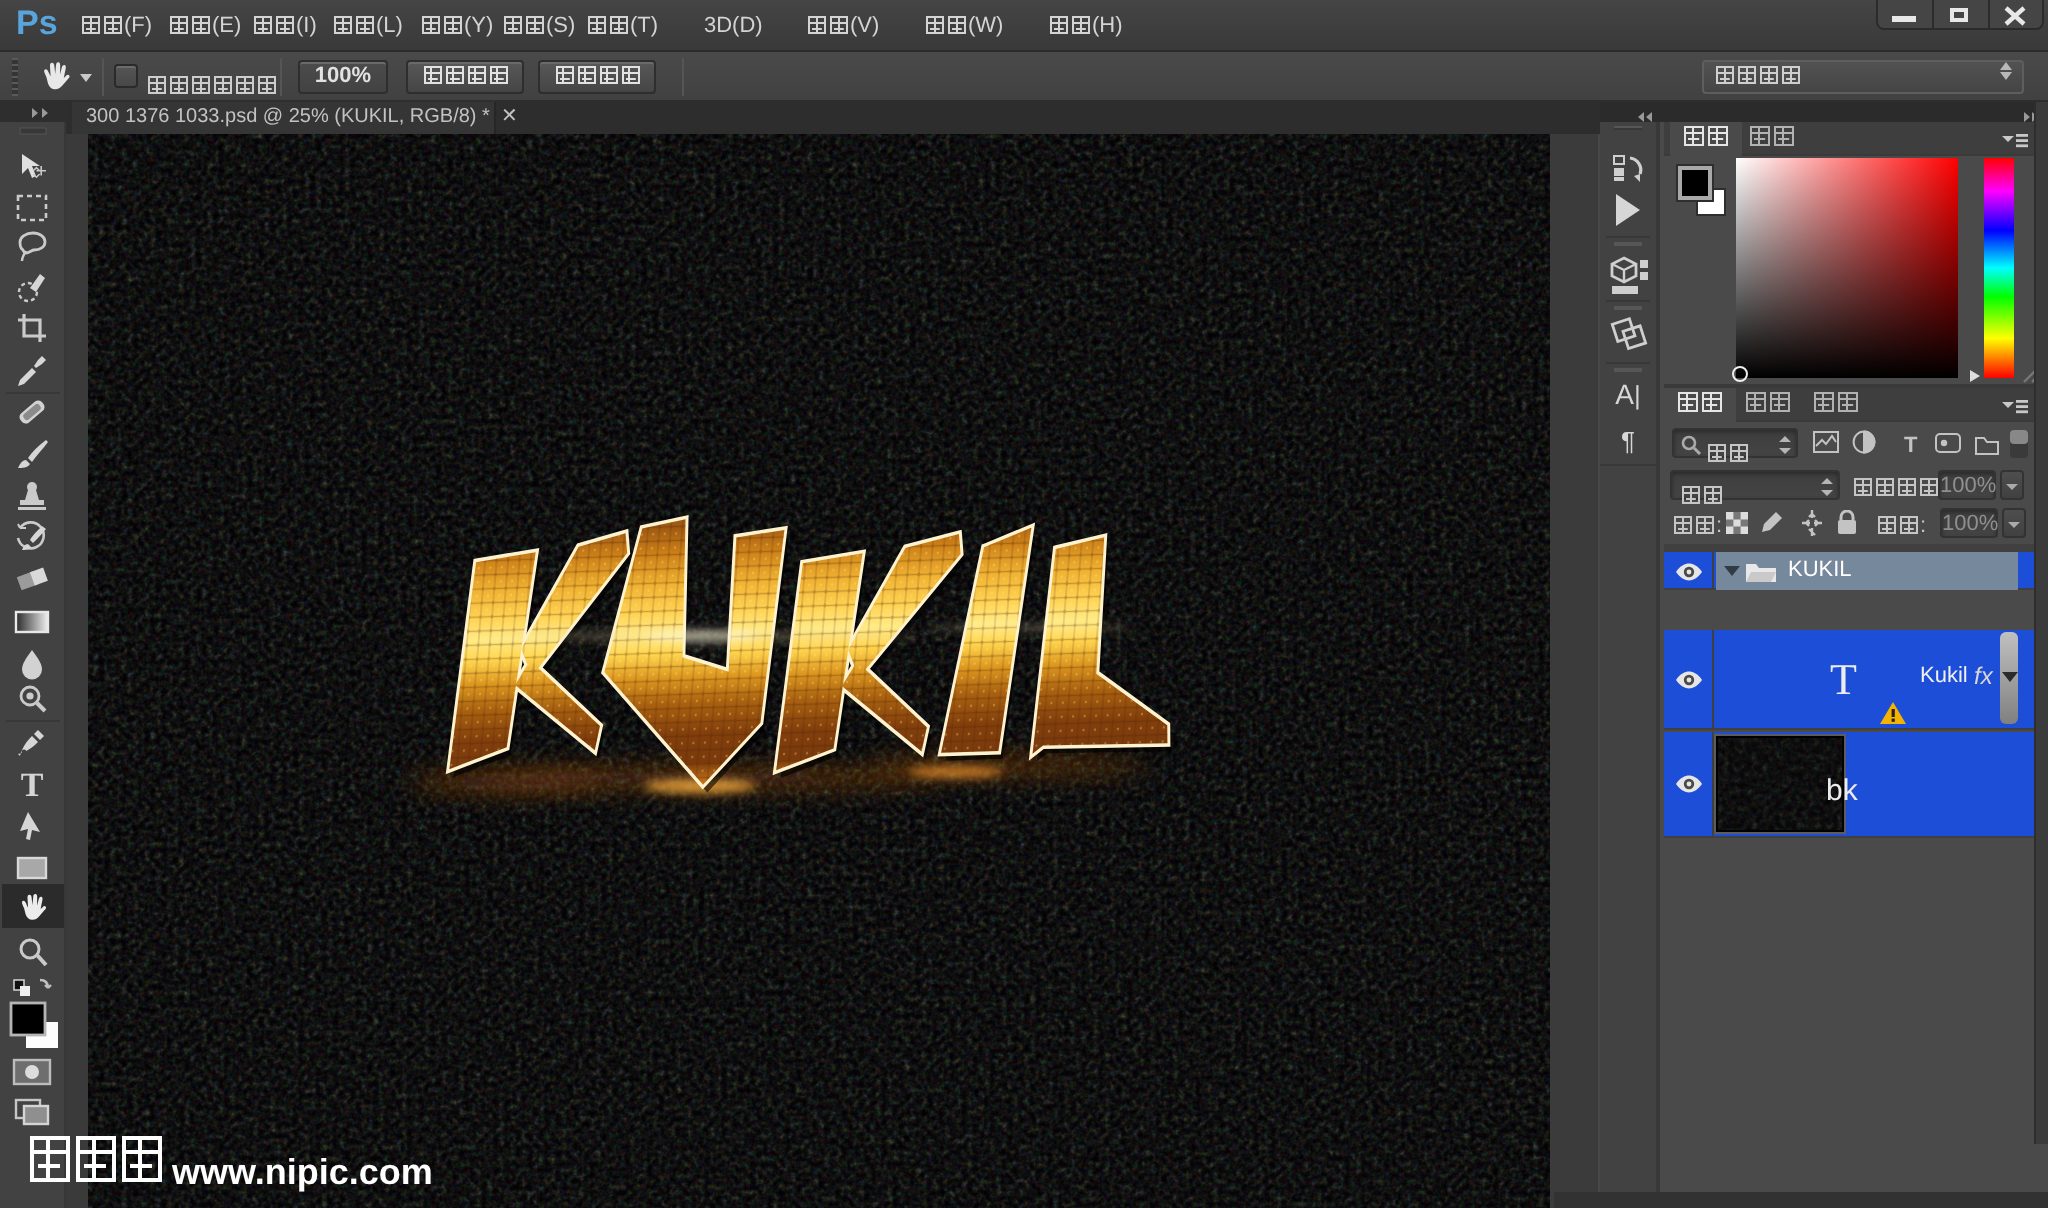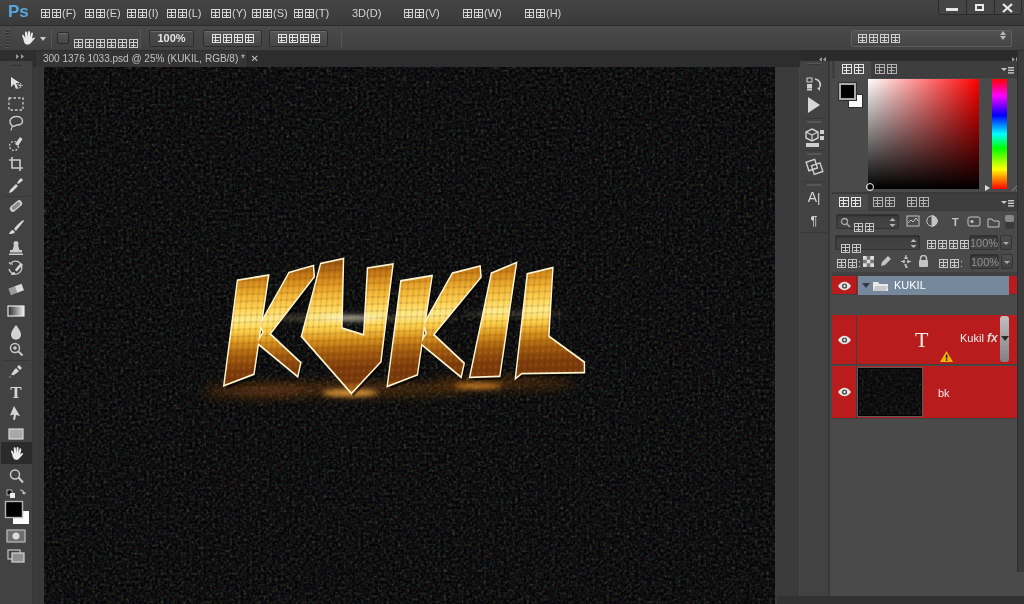--- a/index.html
+++ b/index.html
@@ -33,21 +33,21 @@
 #dock{left:800px;top:61px;width:30px;height:543px;background:#424242;border-right:2px solid #383838}
 
 #panels{left:832px;top:61px;width:192px;height:543px;background:#4a4a4a}
 .ptabrow{position:absolute;left:0;width:192px;height:17px;background:#3e3e3e;border-bottom:1px solid #3a3a3a}
 .ptab{position:absolute;top:0;height:17px;font-size:11px;line-height:17px;padding:0 6px;white-space:nowrap}
 .ptab.on{background:#4a4a4a;color:#e6e6e6}
 .ptab.off{color:#b2b2b2}
 .pmenu{position:absolute;width:13px;height:9px;color:#c8c8c8}
 .fld{position:absolute;background:linear-gradient(#3e3e3e,#444);border:1px solid #333;border-radius:2px;box-shadow:inset 0 1px 2px rgba(0,0,0,.35)}
 .lbl{position:absolute;font-size:11px;color:#c6c6c6;white-space:nowrap}
-.layrow{position:absolute;left:0;width:192px;background:#b91c1c;border-bottom:1px solid #404040}
+.layrow{position:absolute;left:0;width:192px;background:#1d4ed8;border-bottom:1px solid #404040}
 .eyecol{position:absolute;left:0;top:0;width:25px;height:100%;border-right:1px solid #3f3f3f}
 
 #statusbar{left:788px;top:572px;width:226px;height:24px;background:#383838;color:#dcdcdc;font-size:11px;line-height:25px;text-align:center}
 #botstrip{left:777px;top:596px;width:247px;height:8px;background:#323232}
 
 #wm{left:13px;top:568px;height:30px;color:#fff;white-space:nowrap}
 .zw{display:inline-block;box-sizing:border-box;width:20px;height:23px;border:2px solid #fff;margin:0 1.5px;vertical-align:-2px;
 background:linear-gradient(#fff,#fff) 50% 30%/100% 2px no-repeat,
 linear-gradient(#fff,#fff) 50% 72%/70% 2px no-repeat,
 linear-gradient(#fff,#fff) 45% 50%/2px 100% no-repeat}
@@ -495,39 +495,40 @@
 
 
   <div class="layrow" style="top:254px;height:50px">
     <div class="eyecol"><svg style="margin:20px 0 0 5px" width="15" height="10">
             <path d="M1 5C3 2 5.5 0.8 7.5 0.8S12 2 14 5C12 8 9.5 9.2 7.5 9.2S3 8 1 5z" fill="#e6e6e6"></path>
             <circle cx="7.5" cy="5" r="2.6" fill="#4a4a4a"></circle>
             <circle cx="7.5" cy="5" r="1.2" fill="#e6e6e6"></circle>
           </svg></div>
     <span class="abs" style="left:83px;top:12px;font-family:'Liberation Serif',serif;font-size:22px;color:#ececec">T</span>
     <span class="abs" style="left:128px;top:17px;font-size:11px;color:#f0f0f0">Kukil</span>
-    <span class="abs" style="left:155px;top:16px;font-size:12px;font-style:italic;font-weight:bold;color:#d8d8d8">fx</span>
+    <span class="abs" style="left:155px;top:16px;font-size:12px;font-style:italic;font-weight:normal;color:#d8d8d8">fx</span>
     <div class="abs" style="left:168px;top:1px;width:9px;height:46px;background:linear-gradient(#c0c0c0,#808080);border-radius:3px"></div>
     <div class="abs" style="left:169px;top:21px;width:0;height:0;border-left:4px solid transparent;border-right:4px solid transparent;border-top:5px solid #2b2b2b"></div>
     <svg class="abs" style="left:108px;top:36px" width="13" height="11">
           <path d="M6.5 0L13 11H0z" fill="#f5b300"></path>
           <rect x="5.8" y="3.5" width="1.6" height="4" fill="#222"></rect>
           <rect x="5.8" y="8.3" width="1.6" height="1.6" fill="#222"></rect>
         </svg>
   </div>
 
   <div class="layrow" style="top:305px;height:53px">
     <div class="eyecol"><svg style="margin:21px 0 0 5px" width="15" height="10">
             <path d="M1 5C3 2 5.5 0.8 7.5 0.8S12 2 14 5C12 8 9.5 9.2 7.5 9.2S3 8 1 5z" fill="#e6e6e6"></path>
             <circle cx="7.5" cy="5" r="2.6" fill="#4a4a4a"></circle>
             <circle cx="7.5" cy="5" r="1.2" fill="#e6e6e6"></circle>
           </svg></div>
     <div class="abs" style="left:26px;top:2px;width:64px;height:48px;background:#0a0a0a;border:1px solid #000;box-shadow:0 0 0 1px #5c5c5c;overflow:hidden"><svg width="62" height="46">
             <rect width="62" height="46" filter="url(#nz)" opacity="0.6"></rect>
           </svg></div>
-    <span class="abs" style="left:106px;top:21px;font-size:11px;color:#ececec">bk</span>
+    <span class="abs" style="left:81px;top:21px;font-size:15px;color:#ececec">bk</span>
   </div>
 </div>
 
 <div class="abs" style="left:1017px;top:51px;width:7px;height:521px;background:#3b3b3b;border-left:1px solid #2e2e2e"></div>
 <div class="abs" id="botstrip"></div>
+<div class="abs" id="wm"><i class="zw"></i><i class="zw"></i><i class="zw"></i><span id="wmtxt">www.nipic.com</span></div>
 
 </div>
 
 </body></html>

